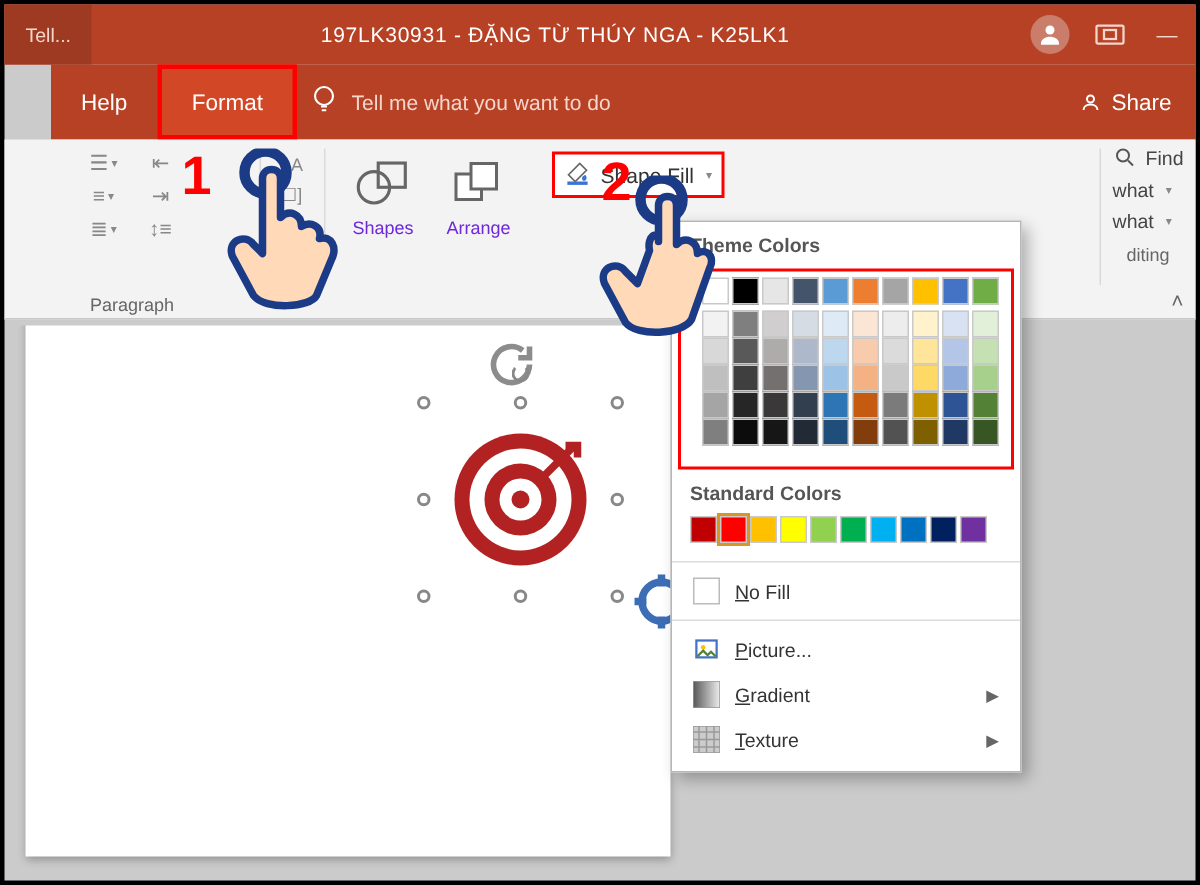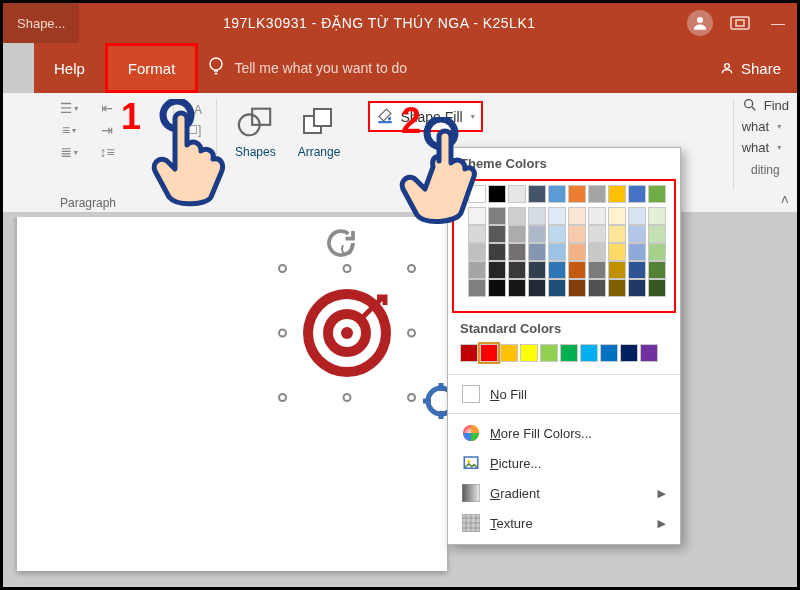--- a/index.html
+++ b/index.html
@@ -24,21 +24,21 @@
 
   
   .ribbon { background: #f3f3f3; height: 120px; border-bottom: 1px solid #c7c7c7; display: flex; color: #555; font-size: 12px; position: relative; }
   .ribbon-group { padding: 6px 10px 0 10px; display: flex; flex-direction: column; align-items: center; justify-content: space-between; }
   .ribbon-group-label { font-size: 12px; color: #666; padding: 2px 0; }
   .para-icons { display: grid; grid-template-columns: repeat(2,auto); gap: 4px 10px; }
   .para-icons .pi { width: 28px; height: 18px; display: flex; align-items: center; justify-content: center; color: #888; font-size: 14px; }
   .drop { font-size:8px; margin-left:2px; color:#888;}
   .big-btn { display:flex; flex-direction:column; align-items:center; padding:4px 8px; gap:4px; }
   .big-btn .shape { width:38px; height:38px; display:flex; align-items:center; justify-content:center; color:#666; }
-  .big-btn-label { font-size:12px; color:#0c4a6e; }
+  .big-btn-label { font-size:12px; color:#6d28d9; }
   .shapefill-btn { display:flex; align-items:center; gap:6px; padding: 3px 6px; border: 2px solid #ff0000; background:#fff; color:#333; font-size:14px; }
   .edit-list { display:flex; flex-direction:column; gap:6px; padding:4px 8px; font-size:13px; color:#444;}
   .edit-list .row { display:flex; align-items:center; gap:6px; }
   .sep { width:1px; background:#d9d9d9; margin: 6px 0 22px 0; }
 
   .ribbon-collapse { position:absolute; right:8px; bottom:4px; font-size:14px; color:#666; }
 
   
   .canvas { position:absolute; left:4px; right:4px; top:214px; bottom:4px; background:#cbcbcb; overflow:hidden;}
   .slide { position:absolute; left:10px; top:-6px; width:430px; height:360px; background:#fff; box-shadow:0 2px 6px rgba(0,0,0,.3);}
@@ -71,21 +71,21 @@
   .hand svg { display:block; }
 
 </style>
 </head>
 <body>
 
 <div class="frame">
 
   <div class="titlebar">
     <div class="title-breadcrumb">
-      <span>Shape...</span>
+      <span>Tell...</span>
     </div>
     <div class="title-text">197LK30931 - ĐẶNG TỪ THÚY NGA - K25LK1</div>
     <div class="title-avatar">
       <svg width="18" height="18" viewBox="0 0 24 24" fill="#fff">
           <circle cx="12" cy="8" r="4"></circle>
           <path d="M4 20c0-4 4-6 8-6s8 2 8 6v1H4z"></path>
         </svg>
     </div>
     <div class="title-icon">
       <svg width="20" height="14" viewBox="0 0 20 14" fill="none" stroke="#f5d6cd" stroke-width="1.5">
@@ -315,37 +315,20 @@
         <div class="sw" style="background: rgb(112, 48, 160);"></div>
       </div>
     <div class="dd-sep"></div>
     <div class="dd-item">
       <span class="nofill-sw"></span>
       <span><span class="u">N</span>o Fill</span>
     </div>
     <div class="dd-sep"></div>
     <div class="dd-item">
       <span class="dd-icon">
-        <svg width="18" height="18" viewBox="0 0 18 18">
-            <circle cx="9" cy="9" r="8" fill="url(#g1)"></circle>
-            <defs>
-              <radialGradient id="g1">
-                <stop offset="0%" stop-color="#fff"></stop>
-                <stop offset="100%" stop-color="#ff5050"></stop>
-              </radialGradient>
-            </defs>
-            <path d="M9 1A8 8 0 0 1 17 9L9 9z" fill="#ff9d2f"></path>
-            <path d="M17 9A8 8 0 0 1 9 17L9 9z" fill="#3ac13a"></path>
-            <path d="M9 17A8 8 0 0 1 1 9L9 9z" fill="#3d84e6"></path>
-          </svg>
-      </span>
-      <span><span class="u">M</span>ore Fill Colors...</span>
-    </div>
-    <div class="dd-item">
-      <span class="dd-icon">
         <svg width="18" height="18" viewBox="0 0 24 24" fill="none" stroke="#4472c4" stroke-width="2">
             <rect x="3" y="4" width="18" height="15"></rect>
             <circle cx="9" cy="10" r="2" fill="#ffc000" stroke="none"></circle>
             <path d="M4 18l5-5 4 4 3-3 4 4" stroke="#538135"></path>
           </svg>
       </span>
       <span><span class="u">P</span>icture...</span>
     </div>
     <div class="dd-item">
       <span class="dd-icon">

